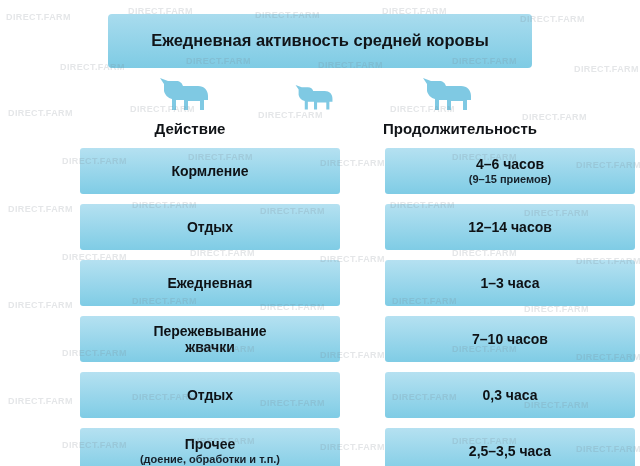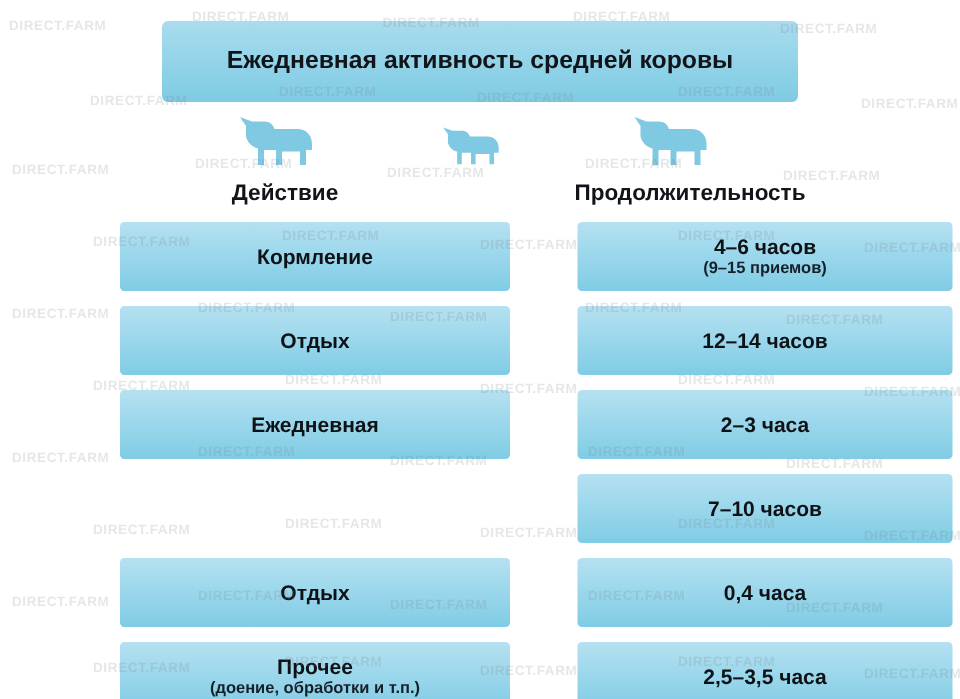--- a/index.html
+++ b/index.html
@@ -196,36 +196,40 @@
       <div class="cell cell-right">
         <div class="main">12–14 часов</div>
       </div>
     </div>
 
     <div class="row">
       <div class="cell cell-left">
         <div class="main two-line">Ежедневная</div>
       </div>
       <div class="cell cell-right">
-        <div class="main">2–3 часа</div>
-      </div>
-    </div>
-
-    <div class="row">
+        <div class="main">1–3 часа</div>
+      </div>
+    </div>
+
+    <div class="row">
+      <div class="cell cell-left">
+        <div class="main two-line">Пережевывание</div>
+        <div class="main two-line">жвачки</div>
+      </div>
       <div class="cell cell-right">
         <div class="main">7–10 часов</div>
       </div>
     </div>
 
     <div class="row">
       <div class="cell cell-left">
         <div class="main">Отдых</div>
       </div>
       <div class="cell cell-right">
-        <div class="main">0,4 часа</div>
+        <div class="main">0,3 часа</div>
       </div>
     </div>
 
     <div class="row">
       <div class="cell cell-left">
         <div class="main">Прочее</div>
         <div class="sub">(доение, обработки и т.п.)</div>
       </div>
       <div class="cell cell-right">
         <div class="main">2,5–3,5 часа</div>

